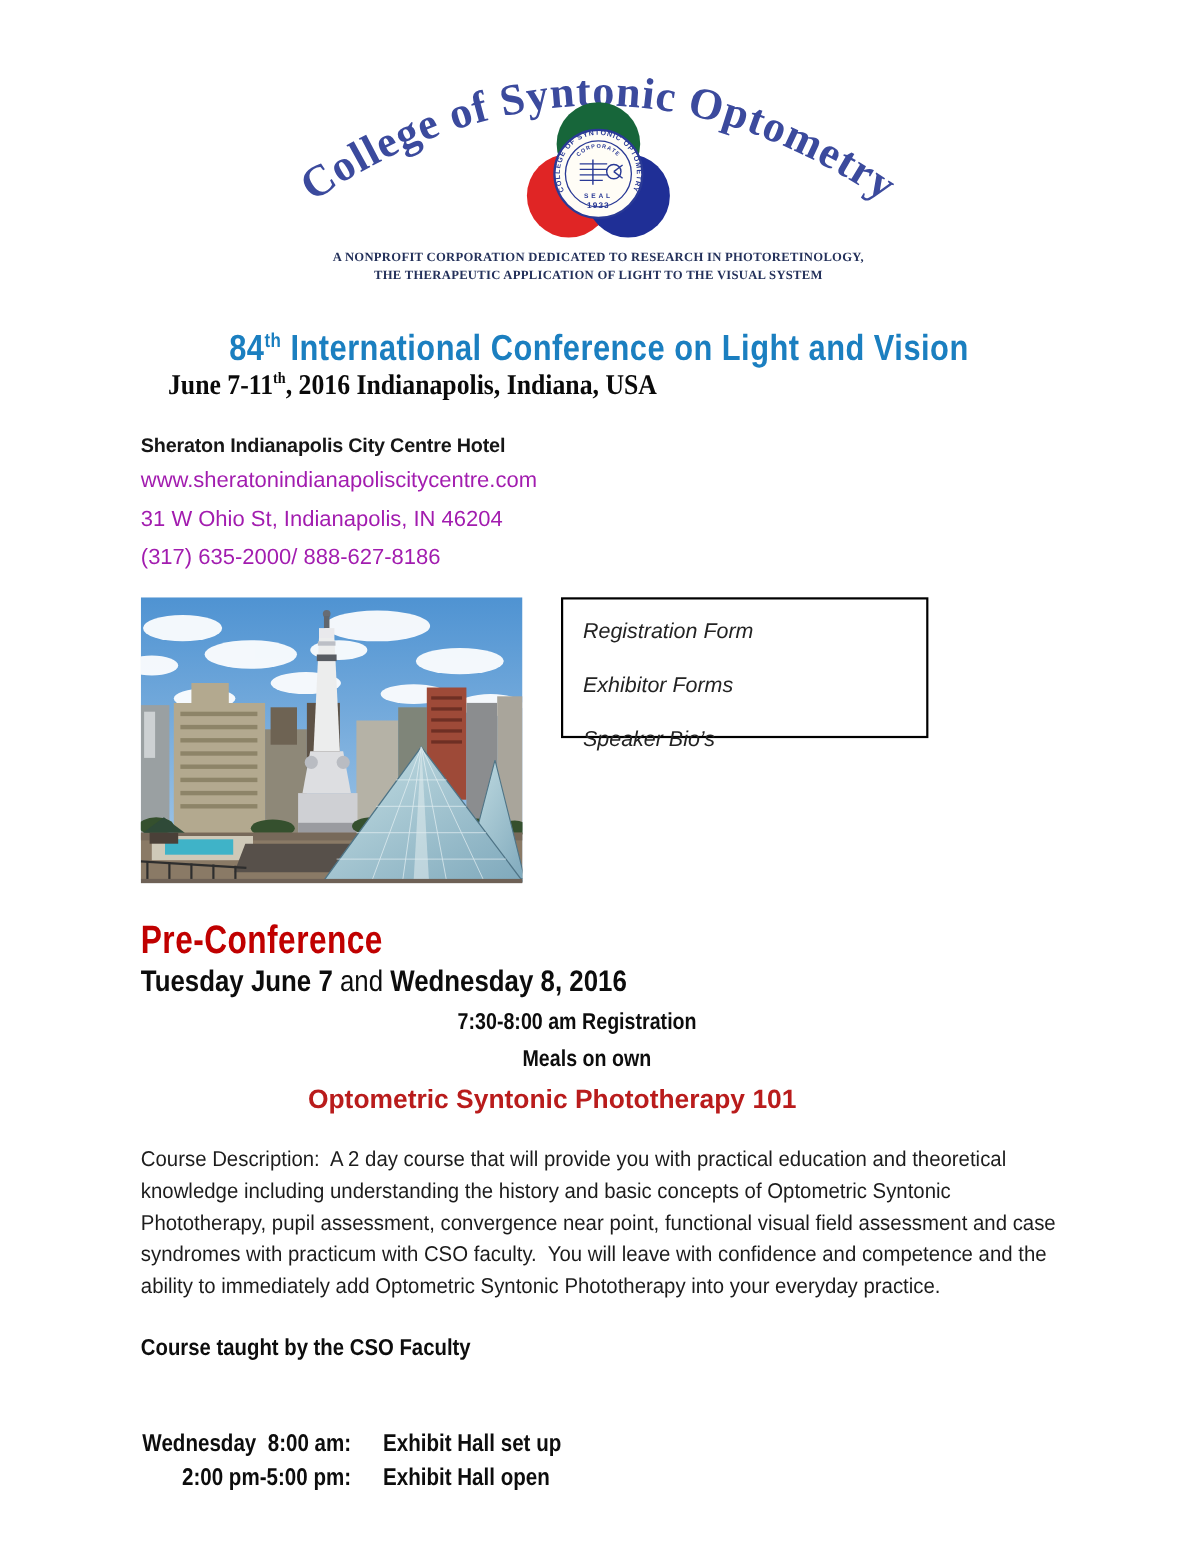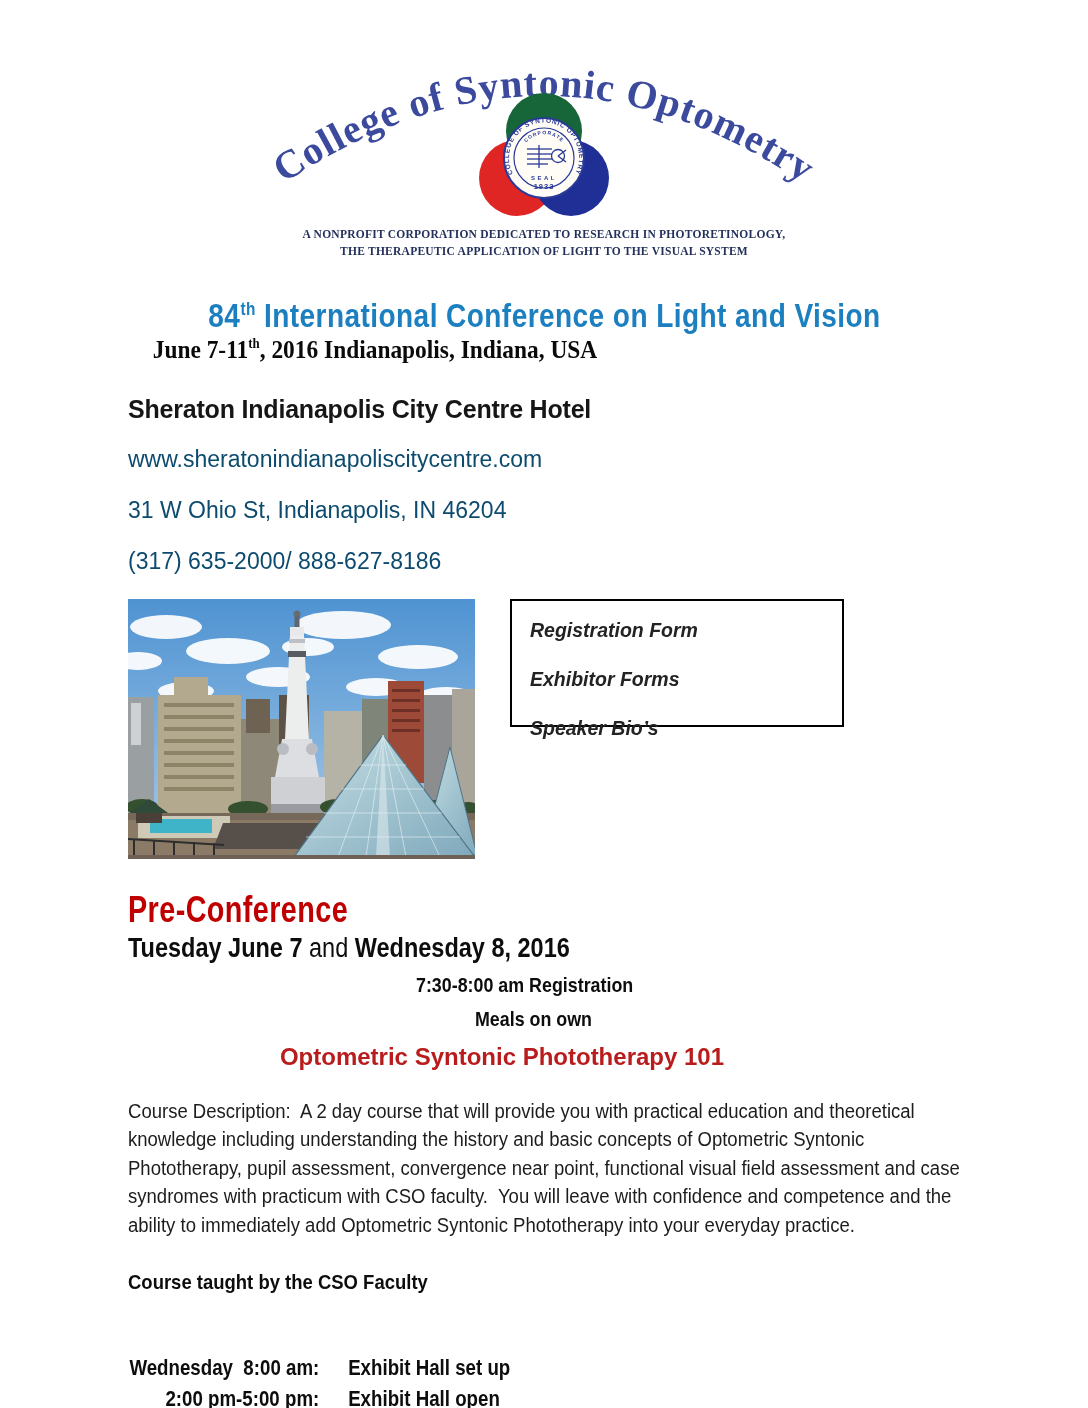--- a/index.html
+++ b/index.html
@@ -14,27 +14,27 @@
   
   .conf-title{margin-top:36px;text-align:center;white-space:nowrap;}
   .conf-title .squeeze{display:inline-block;transform:scaleX(.85);transform-origin:center;font-weight:bold;font-size:33px;color:#1b7fc0;letter-spacing:.5px;}
   .conf-title sup{font-size:.55em;vertical-align:super;}
   .date-line{text-align:left;white-space:nowrap;text-decoration:underline;}
   .date-line .squeeze{display:inline-block;transform:scaleX(.9);transform-origin:center;font-family:"Liberation Serif",serif;font-weight:bold;font-size:26px;color:#0a0a0a;}
   .date-line sup{font-size:.55em;vertical-align:super;}
 
   
   .hotel{margin-top:30px;}
-  .hotel-name{font-size:25px;font-weight:bold;color:#161616;letter-spacing:-.2px;}
-  .hotel-line{font-size:23px;color:#0c4a6e;margin-top:20px;line-height:1.35;}
+  .hotel-name{font-size:18px;font-weight:bold;color:#161616;letter-spacing:-.2px;}
+  .hotel-line{font-size:20px;color:#a21caf;margin-top:8px;line-height:1.35;}
 
   
   .media-row{display:flex;margin-top:22px;align-items:flex-start;}
   .photo{width:347px;height:260px;flex:0 0 auto;display:block;}
-  .forms-box{box-sizing:border-box;width:334px;height:128px;border:2px solid #000;margin-left:35px;padding:8px 18px;font-weight:bold;}
+  .forms-box{box-sizing:border-box;width:334px;height:128px;border:2px solid #000;margin-left:35px;padding:8px 18px;}
   .forms-box p{margin:10px 0 26px;font-style:italic;font-size:19.5px;color:#232323;}
 
   
   .pre-section{margin-top:30px;}
   .pre-heading{white-space:nowrap;}
   .pre-heading .squeeze{display:inline-block;transform:scaleX(.8);transform-origin:left center;font-weight:bold;font-size:36px;color:#c00000;letter-spacing:.5px;}
   .dates-line{margin-top:2px;white-space:nowrap;}
   .dates-line .squeeze{display:inline-block;transform:scaleX(.87);transform-origin:left center;font-size:27px;color:#0d0d0d;}
   .dates-line .b{font-weight:bold;}
   .sched{margin-top:6px;text-align:center;}

